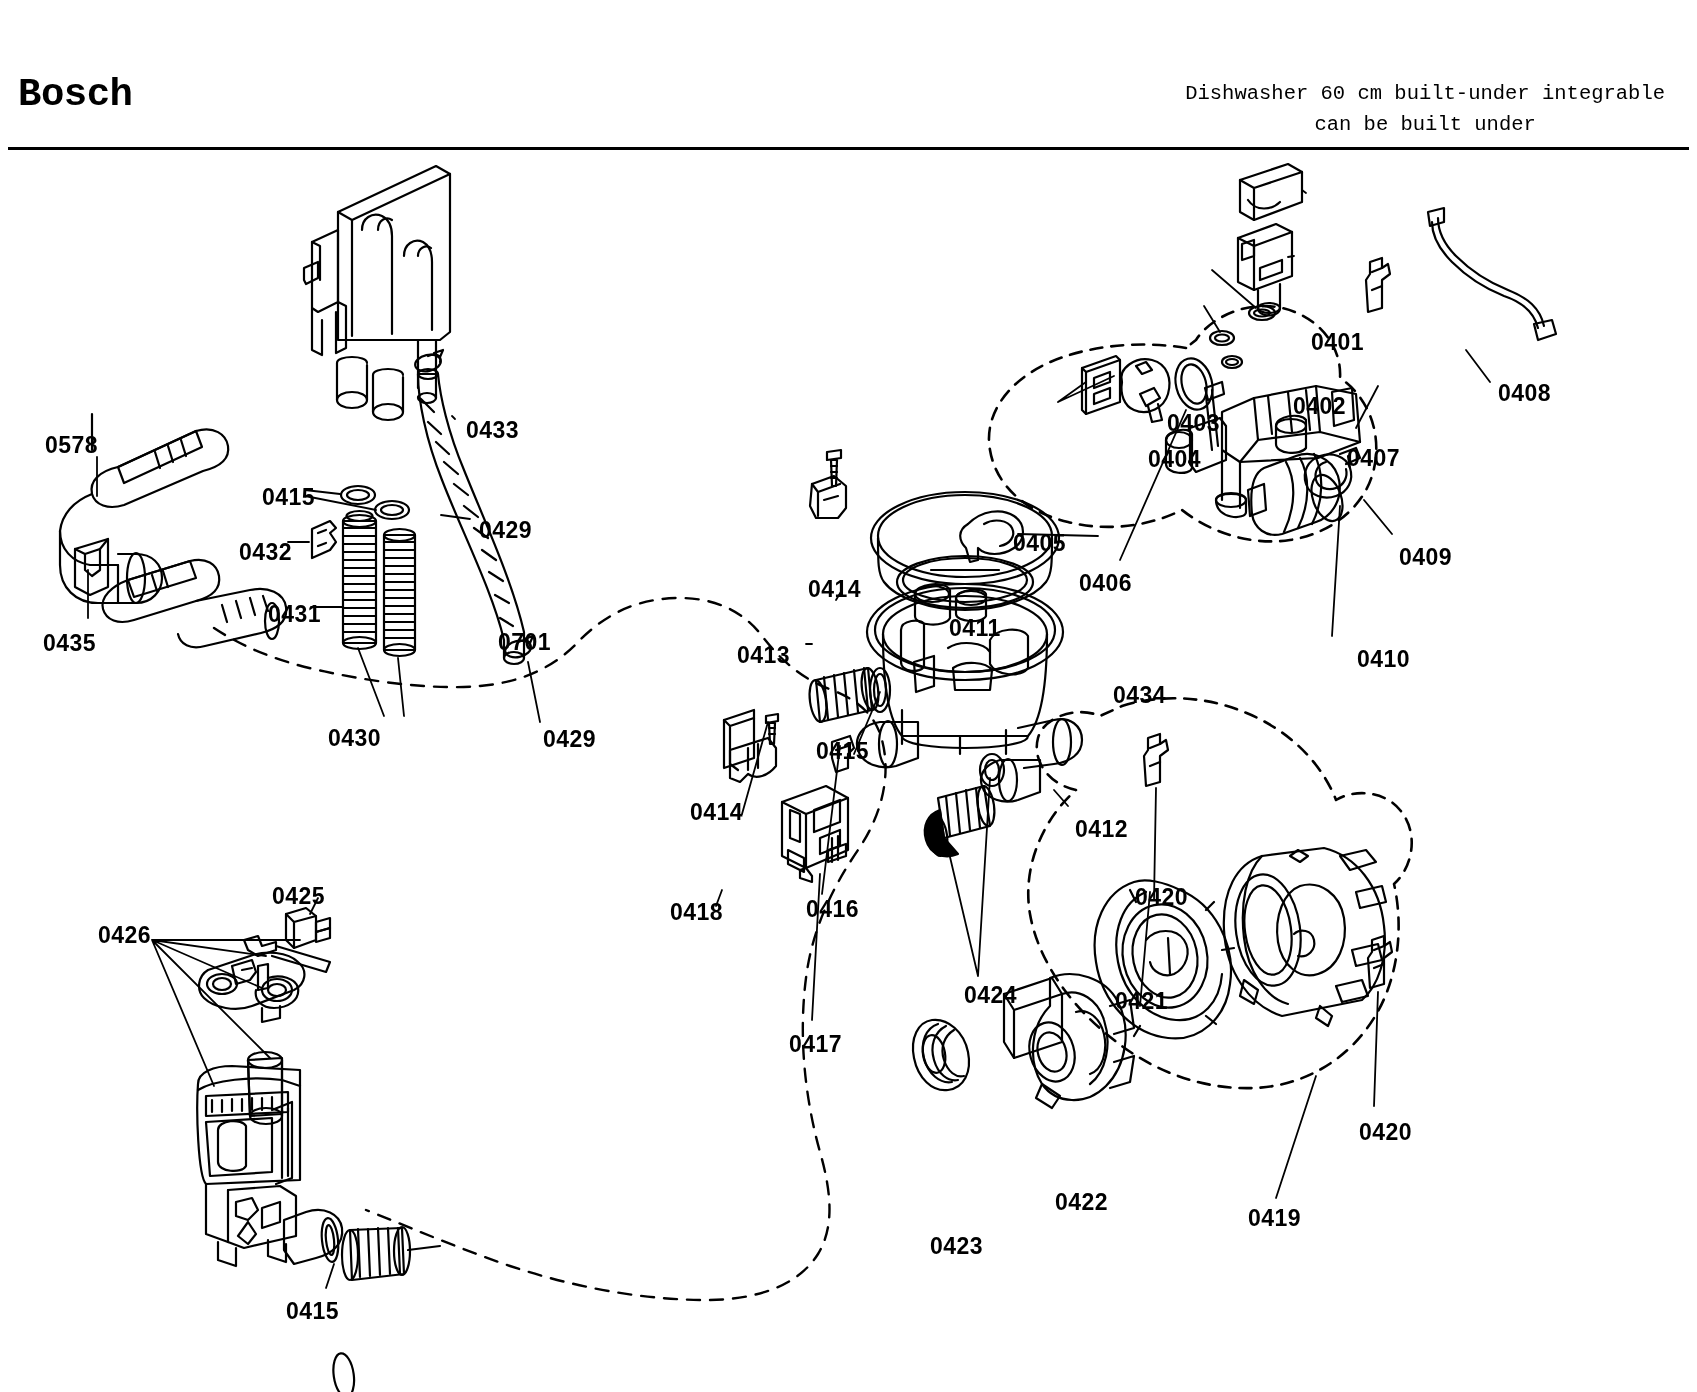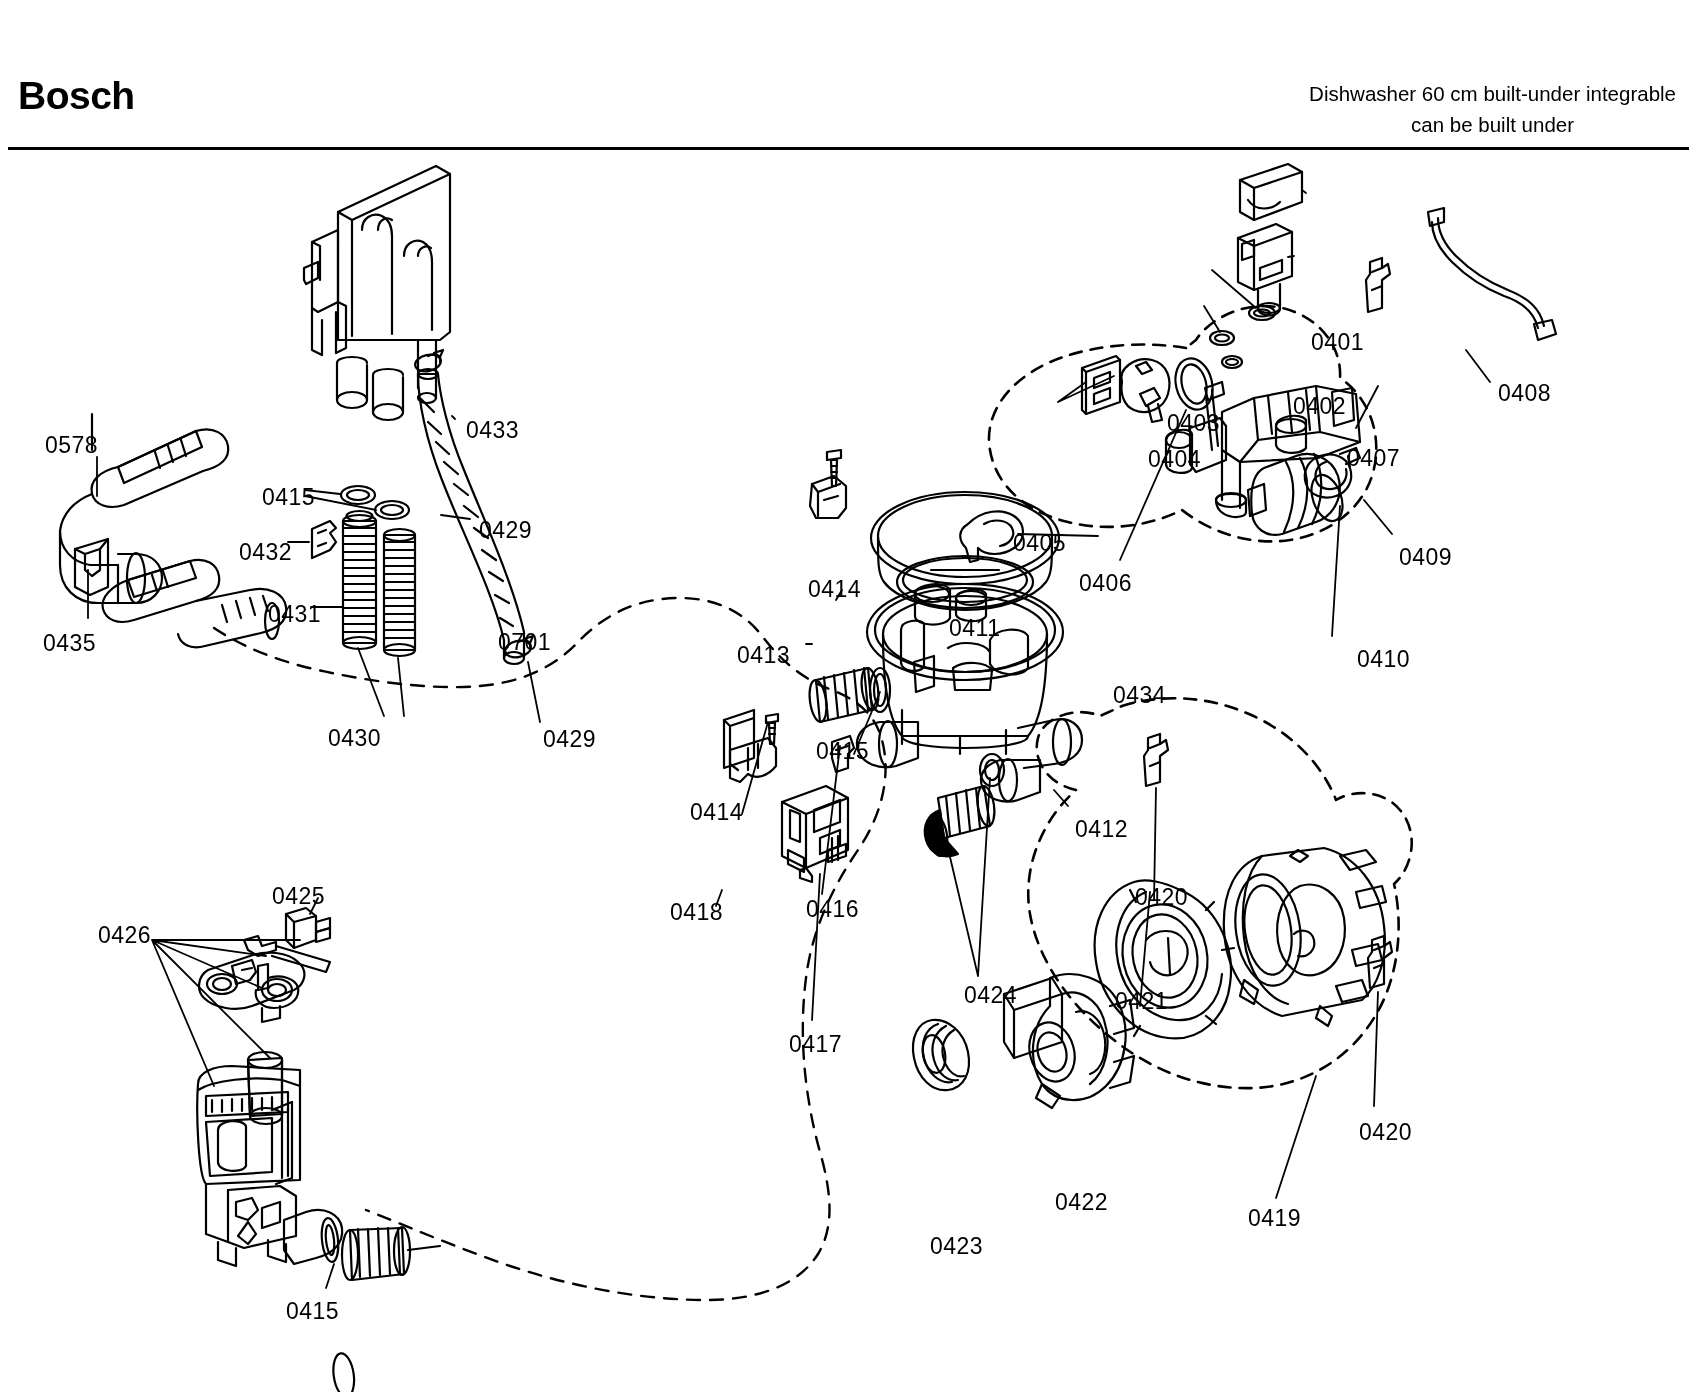--- a/index.html
+++ b/index.html
@@ -1,34 +1,34 @@
 <!DOCTYPE html>
 <html><head>
 <meta charset="utf-8">
 <style>
   html,body{margin:0;padding:0;background:#ffffff;}
   body{width:1697px;height:1392px;overflow:hidden;
        font-family:"Liberation Sans","DejaVu Sans",sans-serif;color:#000;}
   #page{position:relative;width:1697px;height:1392px;background:#fff;}
 
   
-  #header{position:absolute;left:0;top:0;width:1697px;height:146px;}
+  #header{position:absolute;left:0;top:0;width:1697px;height:146px;font-family:Liberation Mono, monospace;}
   #brand{position:absolute;left:18px;top:76px;font-size:39px;font-weight:bold;
          letter-spacing:-0.5px;line-height:1;}
-  #model-block{position:absolute;right:21px;top:78px;text-align:right;}
+  #model-block{position:absolute;right:32px;top:78px;text-align:right;}
   #model-line1,#model-line2{font-size:20.5px;line-height:31px;white-space:nowrap;}
   #model-line2{text-align:center;}
   #header-rule{position:absolute;left:8px;top:147px;width:1681px;height:3px;background:#000;}
 
   
   #canvas{position:absolute;left:0;top:150px;width:1697px;height:1242px;}
   #canvas svg{position:absolute;left:0;top:0;}
 
   
-  .lbl{position:absolute;font-size:23px;font-weight:normal;letter-spacing:0.5px;
+  .lbl{position:absolute;font-size:23px;font-weight:bold;letter-spacing:0.5px;
        line-height:1;white-space:nowrap;
        font-family:"Liberation Sans","DejaVu Sans",sans-serif;}
 </style>
 </head>
 <body>
 
 <div id="page">
 
   <div id="header">
     <div id="brand">Bosch</div>

